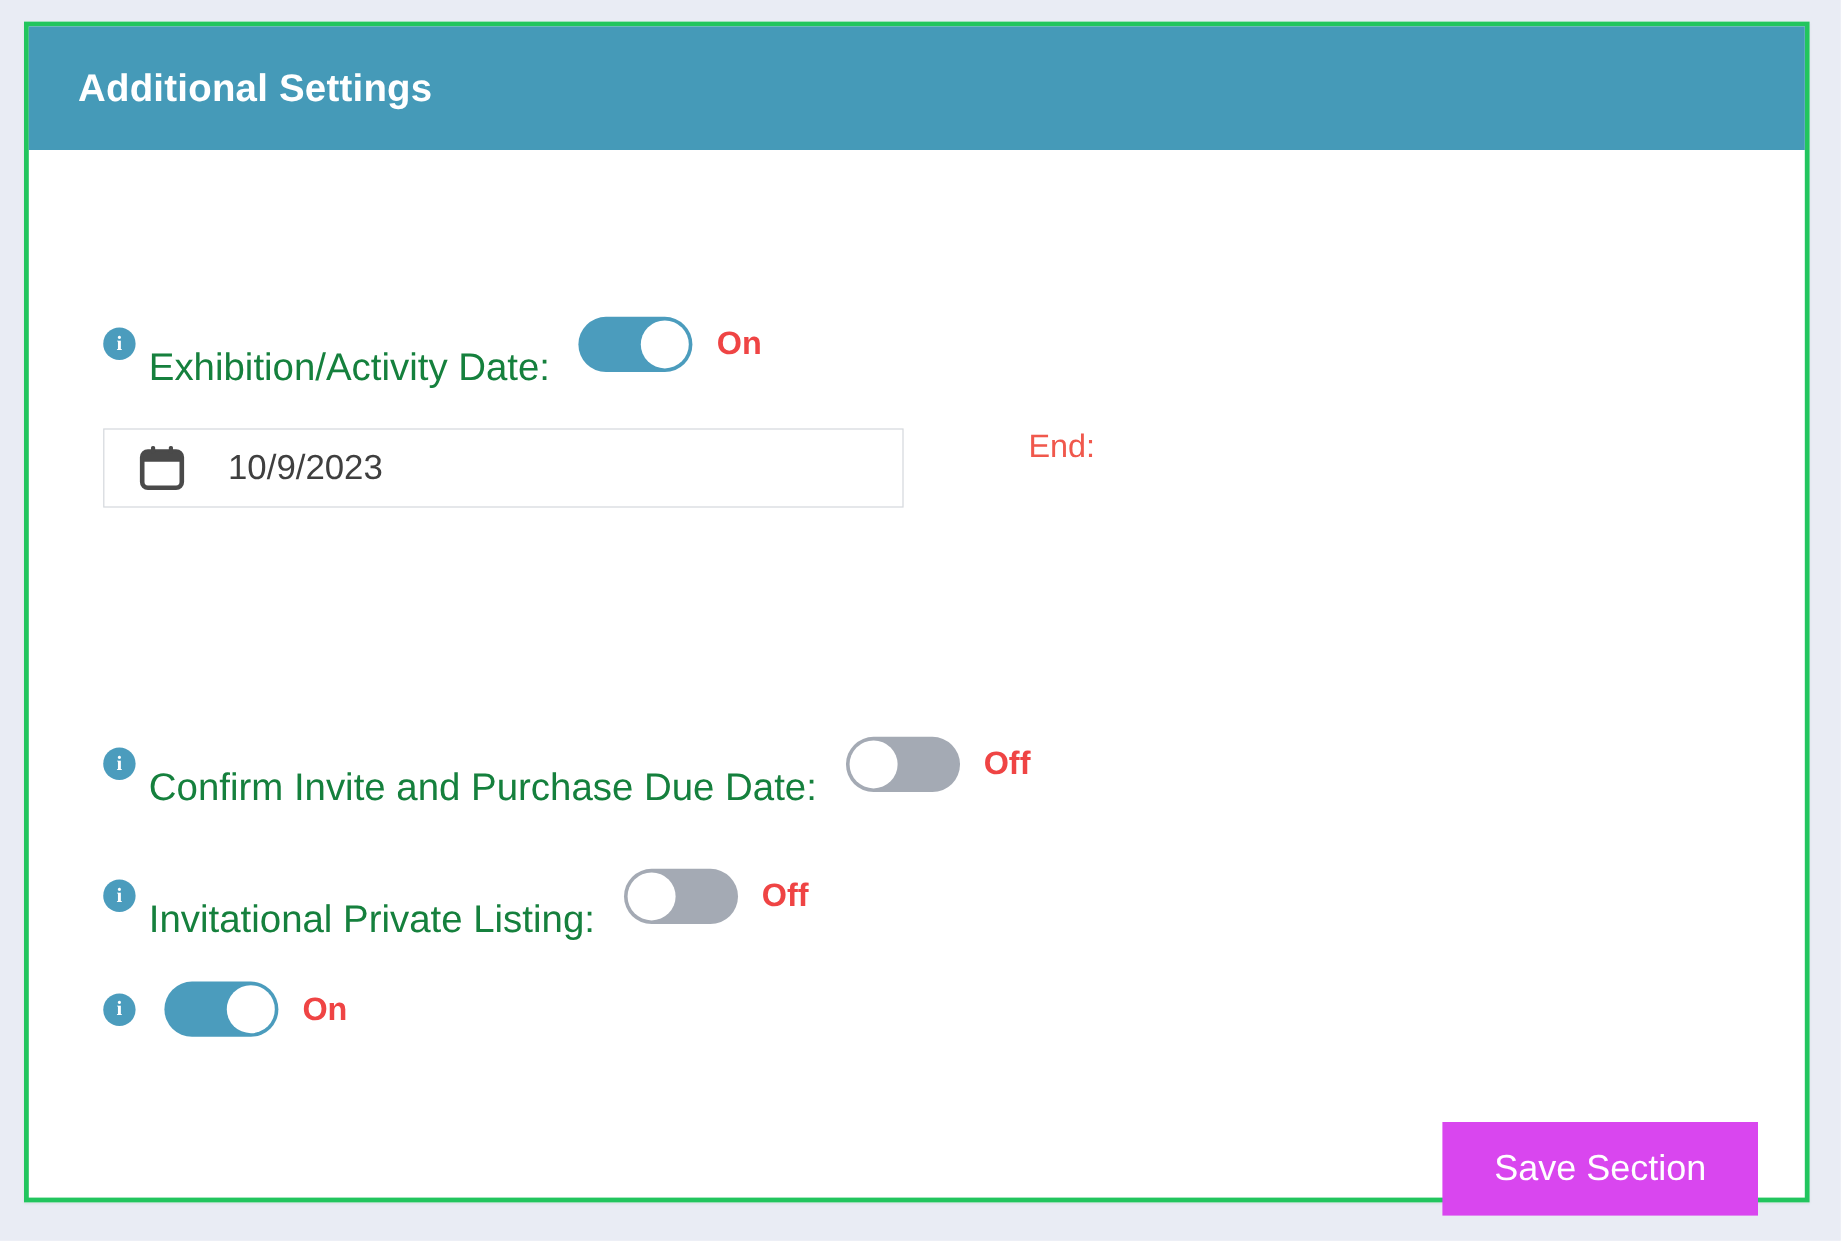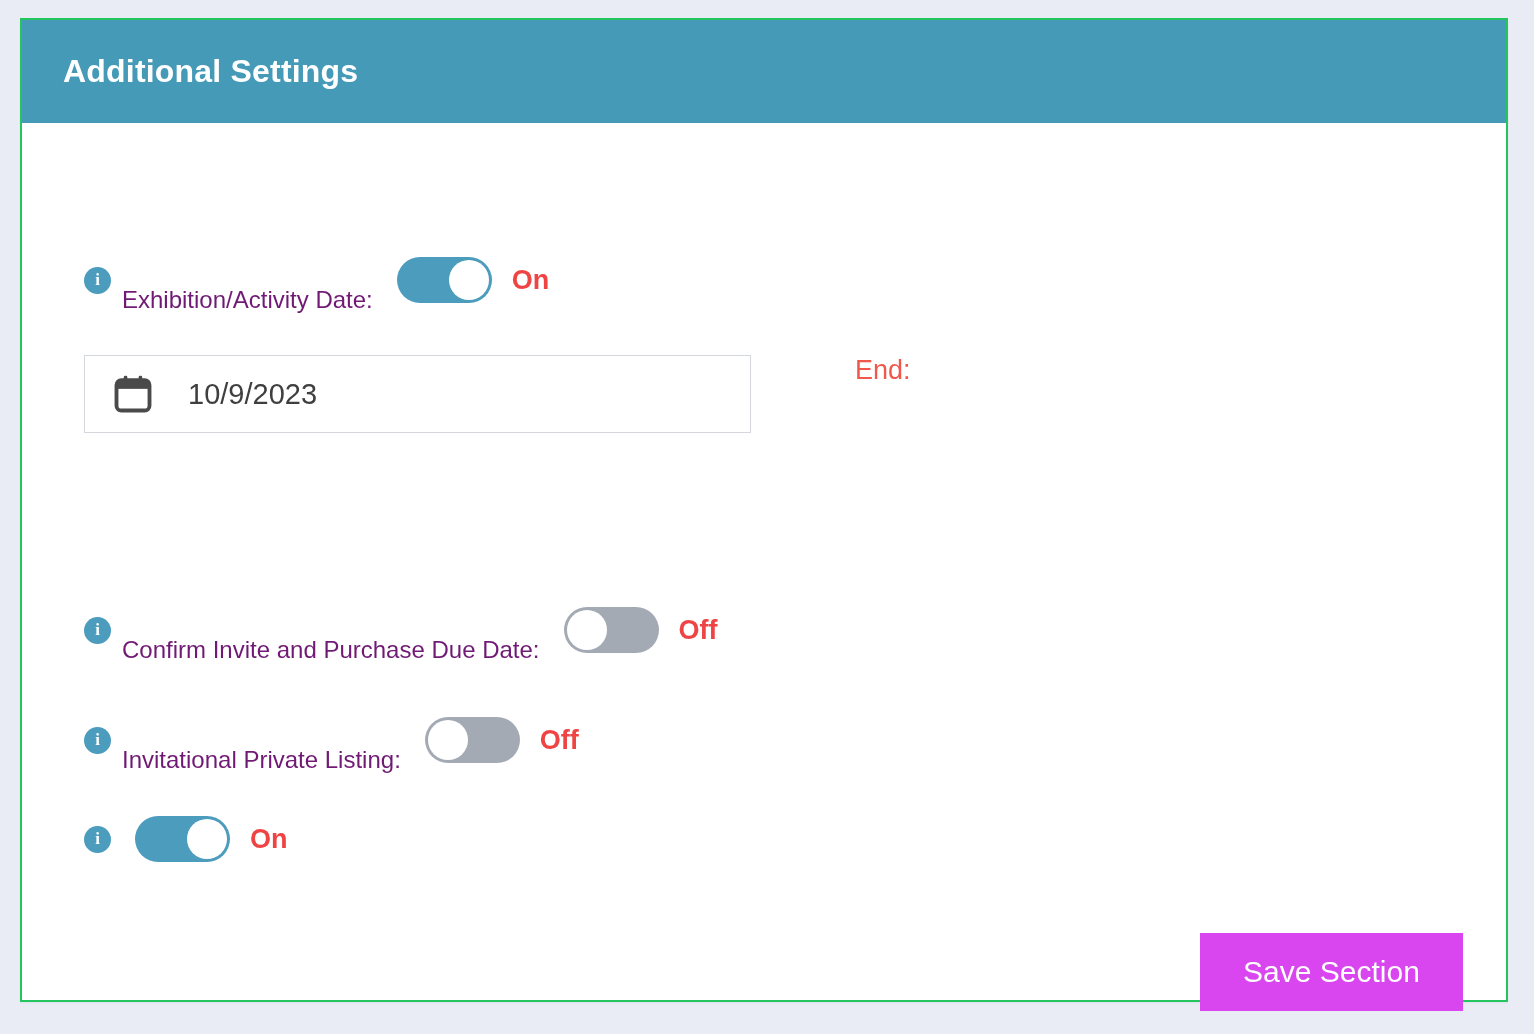--- a/index.html
+++ b/index.html
@@ -14,21 +14,21 @@
     overflow: hidden;
   }
 
   .card {
     position: absolute;
     left: 20px;
     top: 18px;
     width: 1488px;
     height: 984px;
     background: #ffffff;
-    border: 2px solid #22c55e;
+    border: 4px solid #22c55e;
     box-sizing: border-box;
     box-shadow: 0 1px 2px rgba(0,0,0,0.05);
   }
 
   .card-header {
     height: 103px;
     background: #459ab8;
     display: flex;
     align-items: center;
     padding-left: 41px;
@@ -66,22 +66,22 @@
   }
 
   
   .setting-row {
     position: absolute;
     display: flex;
     align-items: center;
     gap: 11px;
   }
   .setting-label {
-    font-size: 24px;
-    color: #701a75;
+    font-size: 32px;
+    color: #15803d;
     white-space: nowrap;
     margin-top: 40px;
   }
 
   
   .toggle {
     width: 95px;
     height: 46px;
     border-radius: 23px;
     position: relative;
@@ -112,21 +112,21 @@
   
   .date-group { position: absolute; }
   .date-label {
     font-size: 27px;
     margin-bottom: 10px;
   }
   .date-label.start { color: #68c18c; }
   .date-label.end   { color: #f0584c; }
 
   .date-input {
-    height: 78px;
+    height: 66px;
     border: 1px solid #d4d8dc;
     background: #ffffff;
     box-sizing: border-box;
     display: flex;
     align-items: center;
     padding-left: 26px;
     gap: 33px;
   }
   .cal-icon { flex: 0 0 auto; display: block; }
   .date-value {

